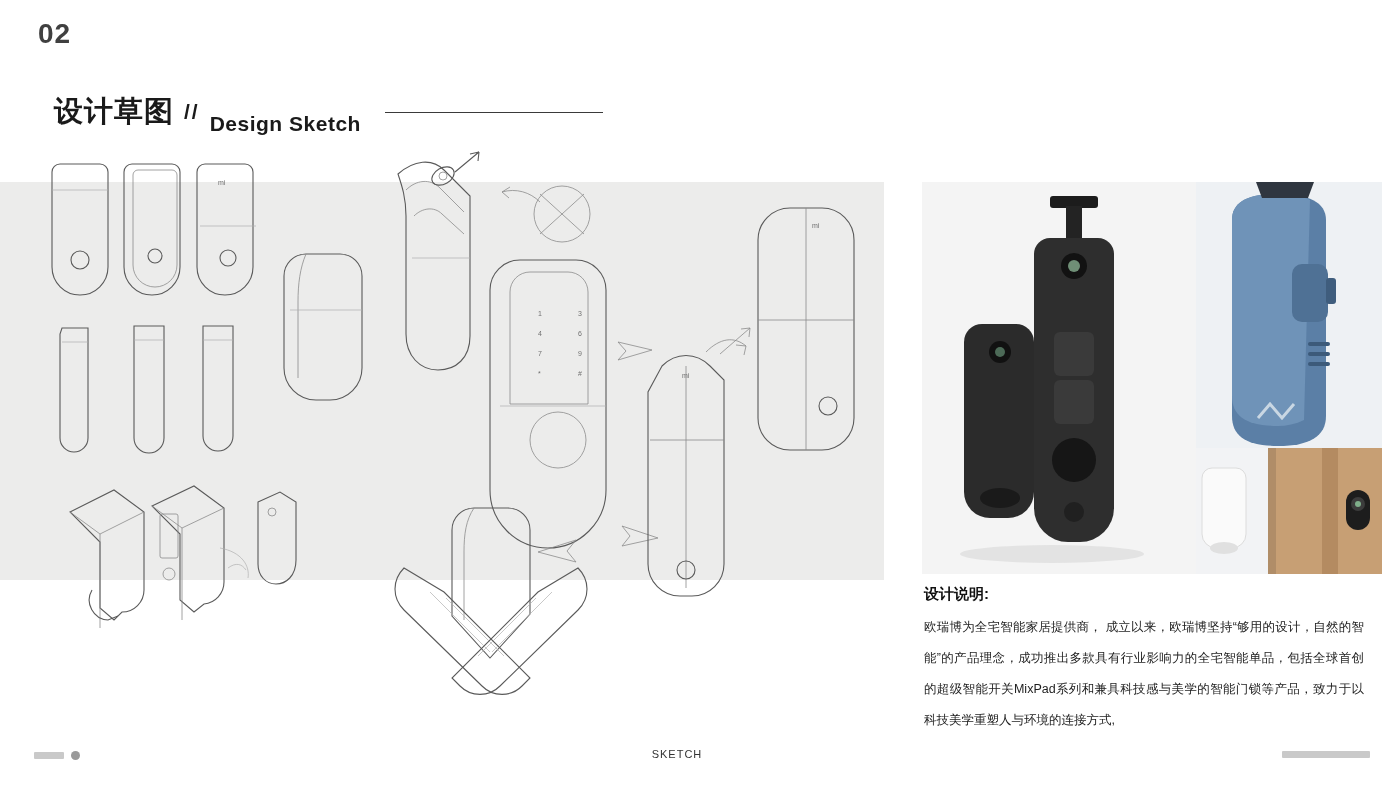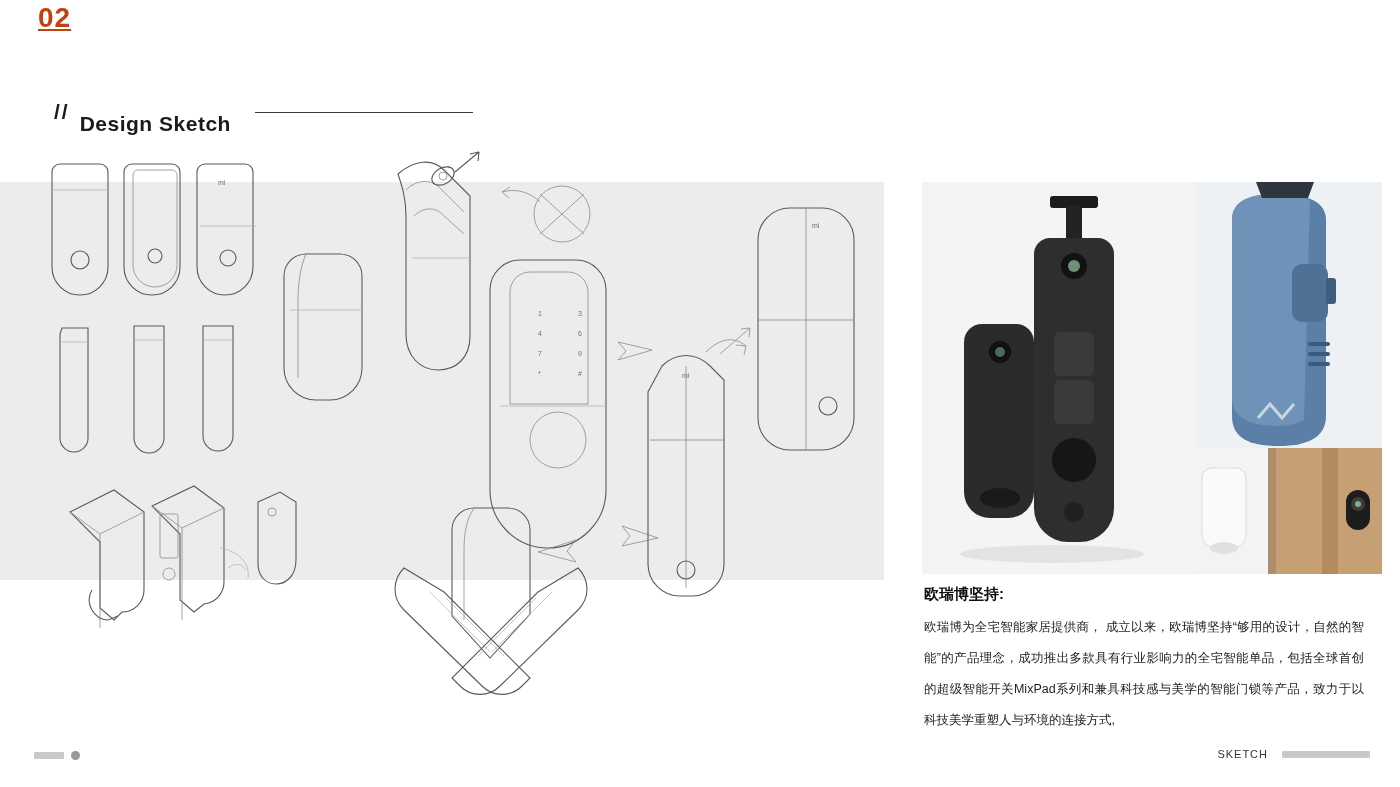--- a/index.html
+++ b/index.html
@@ -13,26 +13,25 @@
     position: relative;
     overflow: hidden;
     font-family: "Liberation Sans", sans-serif;
     color: #222;
   }
 
   
   .page-number {
     position: absolute;
     left: 38px;
-    top: 2px;
+    top: 18px;
     font-size: 28px;
     font-weight: bold;
-    color: #c2410c;
+    color: #404040;
     letter-spacing: 1px;
-    text-decoration: underline;
   }
 
   
   .title-block {
     position: absolute;
     left: 54px;
     top: 88px;
     display: flex;
     align-items: center;
     gap: 10px;
@@ -137,24 +136,25 @@
     color: #1d1d1d;
     text-align: justify;
   }
 
   
   .footer-label {
     position: absolute;
     left: 0;
     top: 748px;
     width: 1268px;
-    text-align: right;
+    text-align: center;
     font-size: 11px;
     letter-spacing: 1px;
     color: #333;
+    padding-left: 43px;
   }
   .footer-left {
     position: absolute;
     left: 34px;
     top: 751px;
     display: flex;
     align-items: center;
     gap: 7px;
   }
   .footer-bar {
@@ -183,20 +183,21 @@
   .sk-thin { fill: none; stroke: #8c8c8c; stroke-width: 0.8; }
   .sk-light { fill: none; stroke: #b0b0b0; stroke-width: 0.7; }
   .sk-txt { font-family: "Liberation Sans", sans-serif; font-size: 7px; fill: #707070; }
 </style>
 </head>
 <body>
 
 <div class="page-number">02</div>
 
 <div class="title-block">
+  <span class="title-cn">设计草图</span>
   <span class="title-sep">//</span>
   <span class="title-en">Design Sketch</span>
   <span class="title-rule"></span>
 </div>
 
 <div class="sketch-band"></div>
 
 <div class="sketch-area">
 <svg width="900" height="620" viewBox="0 0 900 620" xmlns="http://www.w3.org/2000/svg">
 
@@ -371,21 +372,21 @@
 </div>
 
 <div class="photo-bottomleft">
   <svg width="72" height="126" viewBox="0 0 72 126" xmlns="http://www.w3.org/2000/svg">
     <rect x="0" y="0" width="72" height="126" fill="#f2f3f5"></rect>
     <path d="M16 20 h24 a10 10 0 0 1 10 10 v56 a14 14 0 0 1 -14 14 h-16 a14 14 0 0 1 -14 -14 v-56 a10 10 0 0 1 10 -10 z" fill="#fafafa" stroke="#dcdcdc"></path>
     <ellipse cx="28" cy="100" rx="14" ry="6" fill="#e0e0e0"></ellipse>
   </svg>
 </div>
 
-<div class="desc-title">欧瑞博坚持:</div>
+<div class="desc-title">设计说明:</div>
 <div class="desc-body">欧瑞博为全宅智能家居提供商， 成立以来，欧瑞博坚持“够用的设计，自然的智能”的产品理念，成功推出多款具有行业影响力的全宅智能单品，包括全球首创的超级智能开关MixPad系列和兼具科技感与美学的智能门锁等产品，致力于以科技美学重塑人与环境的连接方式,</div>
 
 <div class="footer-label">SKETCH</div>
 <div class="footer-left">
   <span class="footer-bar"></span>
   <span class="footer-dot"></span>
 </div>
 <div class="footer-right"></div>
 
 </body></html>

